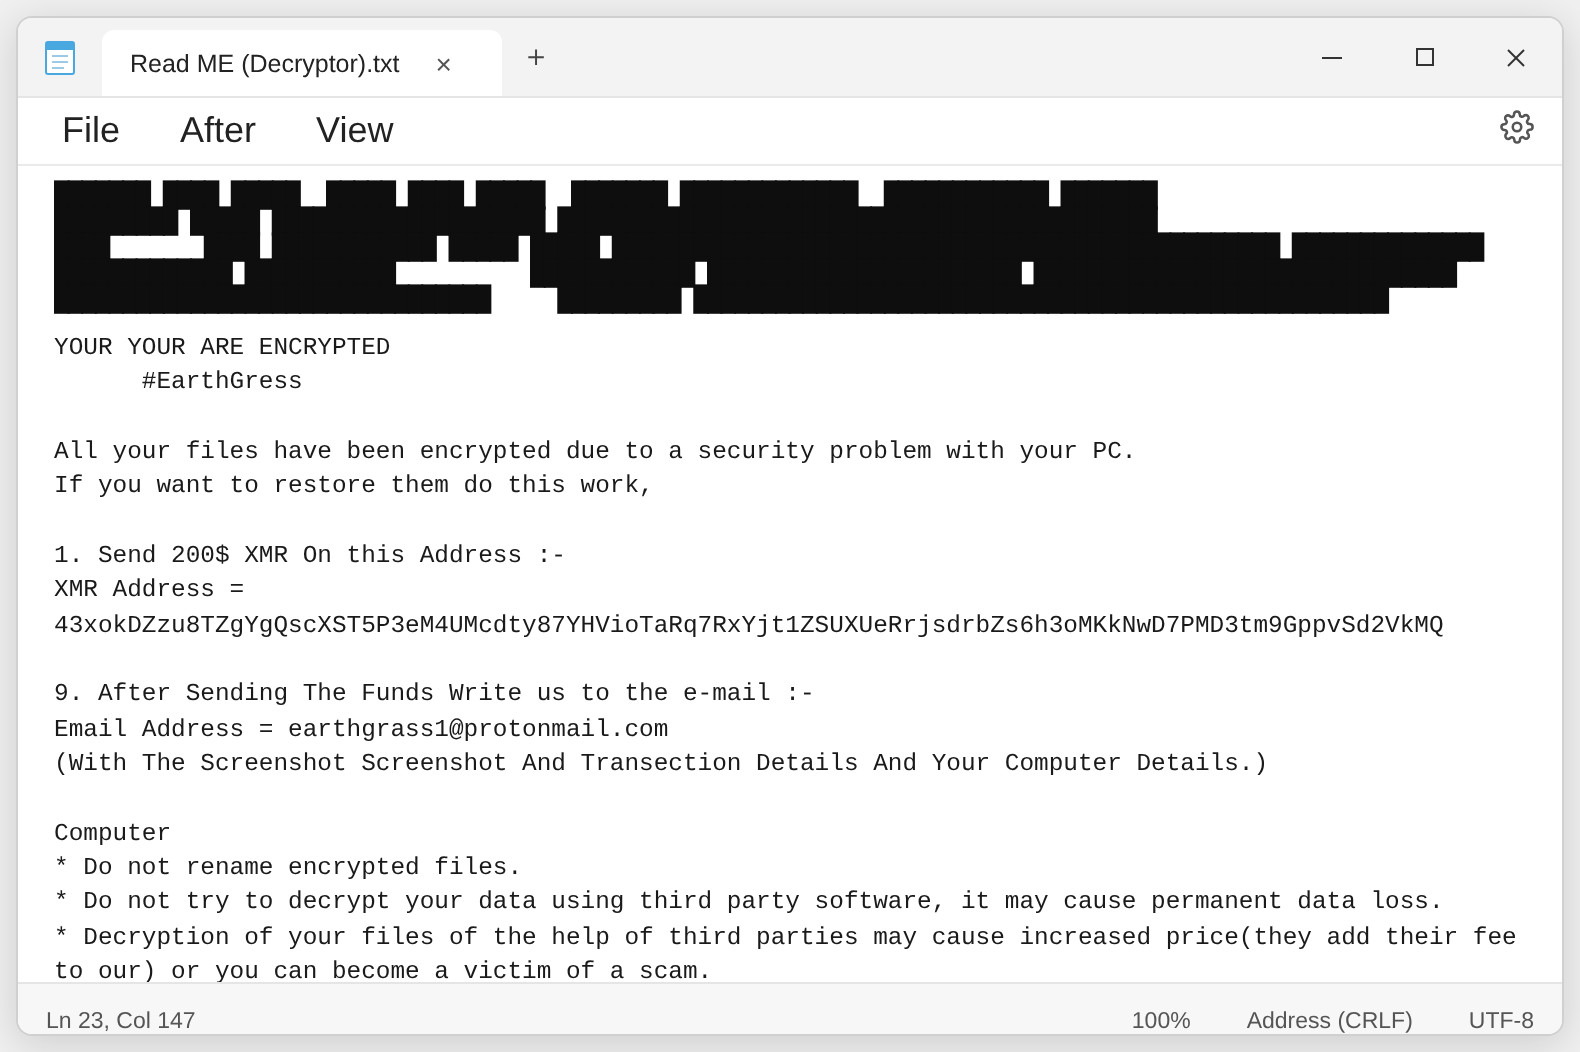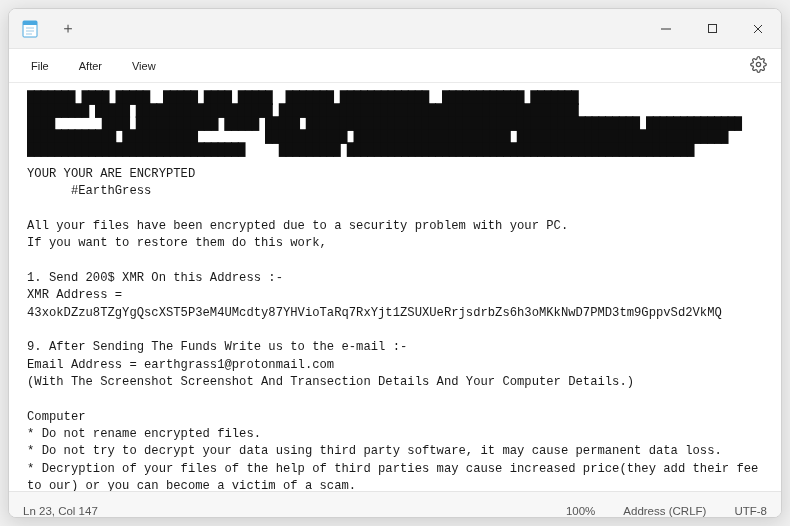--- a/index.html
+++ b/index.html
@@ -73,21 +73,21 @@
     justify-content: center;
     color: #333;
   }
   .menubar {
     height: 34px;
     display: flex;
     align-items: center;
     padding: 0 10px;
     gap: 6px;
     border-bottom: 1px solid #eaeaea;
-    font-size: 11px;
+    font-size: 18px;
     color: #222;
   }
   .menu-item { padding: 4px 12px; border-radius: 4px; }
   .settings-btn { margin-left: auto; padding: 4px; color: #444; }
   .content {
     flex: 1;
     padding: 8px 16px 10px 18px;
     overflow: hidden;
     font-family: Consolas, "Courier New", monospace;
     font-size: 12.2px;
@@ -124,20 +124,24 @@
 
   <div class="titlebar">
     <div class="app-icon-wrap">
       <svg width="18" height="18" viewBox="0 0 18 18">
         <rect x="2" y="1" width="14" height="16" rx="1" fill="#ffffff" stroke="#4aa8e0" stroke-width="1"></rect>
         <rect x="2" y="1" width="14" height="4" fill="#4aa8e0"></rect>
         <line x1="5" y1="8" x2="13" y2="8" stroke="#9cc9e6" stroke-width="1"></line>
         <line x1="5" y1="11" x2="13" y2="11" stroke="#9cc9e6" stroke-width="1"></line>
         <line x1="5" y1="14" x2="11" y2="14" stroke="#9cc9e6" stroke-width="1"></line>
       </svg>
+    </div>
+    <div class="tab">
+      <span>Read ME (Decryptor).txt</span>
+      <span class="tab-close">×</span>
     </div>
     <div class="new-tab">＋</div>
     <div class="spacer"></div>
     <div class="win-controls">
       <div class="win-btn">
         <svg width="12" height="12">
             <line x1="1" y1="6" x2="11" y2="6" stroke="#333" stroke-width="1"></line>
           </svg>
       </div>
       <div class="win-btn">

